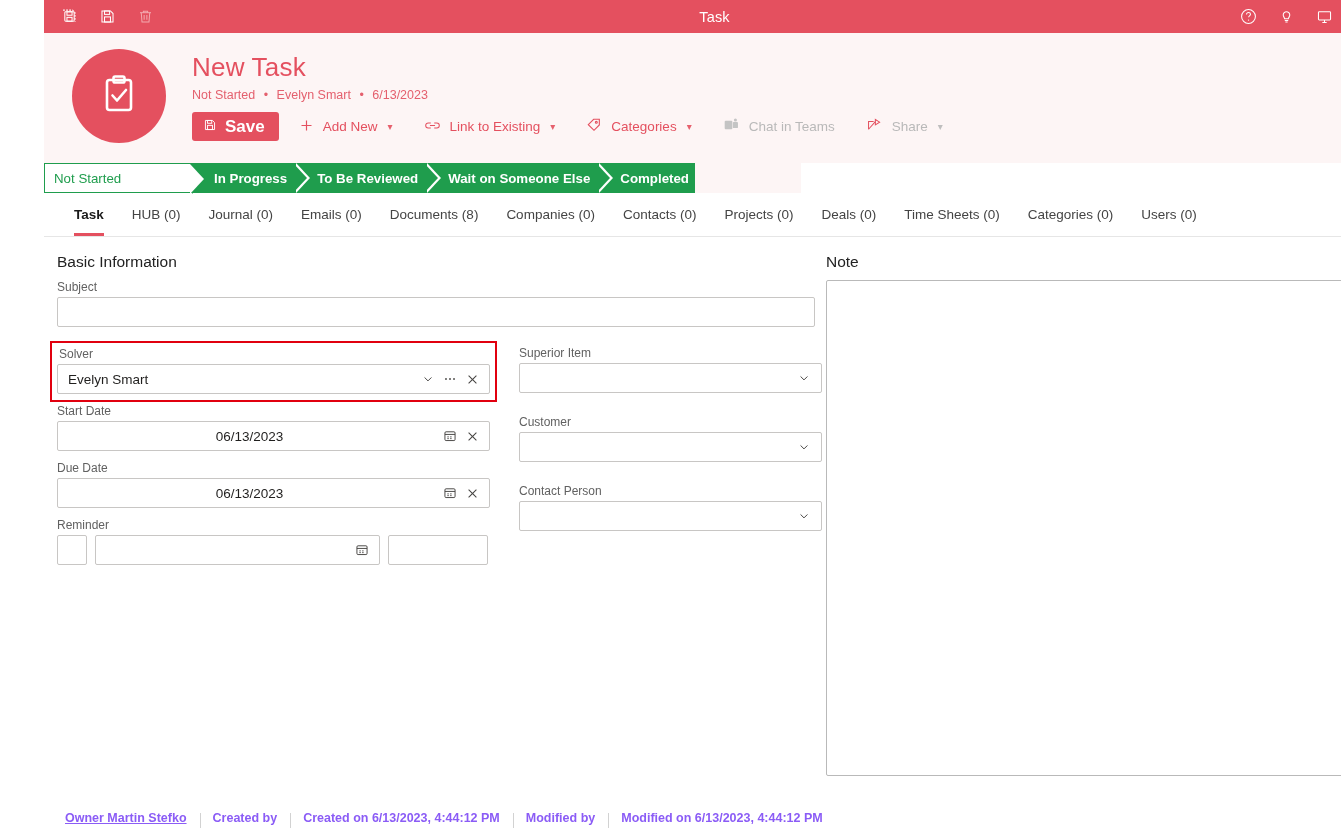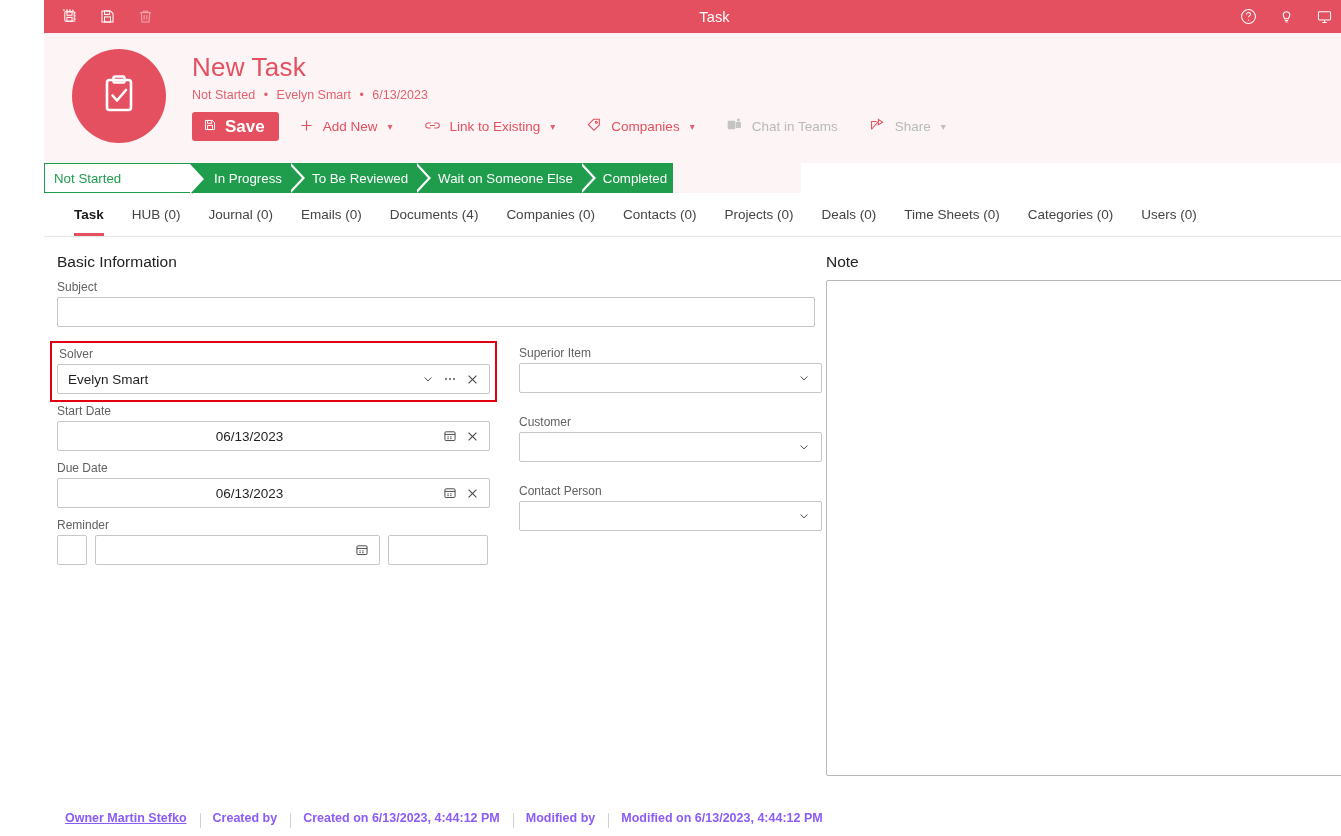--- a/index.html
+++ b/index.html
@@ -147,21 +147,21 @@
     color: #1f9d4d;
     border: 1px solid #1f9d4d;
     border-right: none;
     padding-left: 9px;
     width: 146px;
   }
   .stage.active::after { border-left-color: #ffffff; right: -14px; }
   .stage.active::before {
     border-left-color: #1f9d4d; right: -16px;
   }
-  .stage.s2 { padding-left: 24px; }
+  .stage.s2 { padding-left: 24px; font-weight: bold; }
 
   
   .tabs {
     display: flex;
     align-items: flex-end;
     height: 44px;
     padding-left: 16px;
     border-bottom: 1px solid #e6e6e6;
     background: #ffffff;
     gap: 0;
@@ -413,21 +413,21 @@
           <span class="chev">▾</span>
         </div>
 
         <div class="tb-item">
           <span>
             <svg width="16" height="16" viewBox="0 0 18 18" fill="none" stroke="#e4505f" stroke-width="1.25">
               <path d="M2.6 8.6l6-6H15v6.4l-6 6z"></path>
               <circle cx="11.6" cy="6" r="1.1"></circle>
             </svg>
           </span>
-          <span>Companies</span>
+          <span>Categories</span>
           <span class="chev">▾</span>
         </div>
 
         <div class="tb-item disabled">
           <span>
             <svg width="17" height="16" viewBox="0 0 20 18" fill="#c4c4c4">
               <rect x="2" y="4" width="9" height="10" rx="1.2"></rect>
               <rect x="11.6" y="5.6" width="6" height="7" rx="1"></rect>
               <circle cx="14.6" cy="3.2" r="1.8"></circle>
             </svg>
@@ -475,21 +475,21 @@
     <div class="tab">
         <span>HUB (0)</span>
       </div>
     <div class="tab">
         <span>Journal (0)</span>
       </div>
     <div class="tab">
         <span>Emails (0)</span>
       </div>
     <div class="tab">
-        <span>Documents (4)</span>
+        <span>Documents (8)</span>
       </div>
     <div class="tab">
         <span>Companies (0)</span>
       </div>
     <div class="tab">
         <span>Contacts (0)</span>
       </div>
     <div class="tab">
         <span>Projects (0)</span>
       </div>

